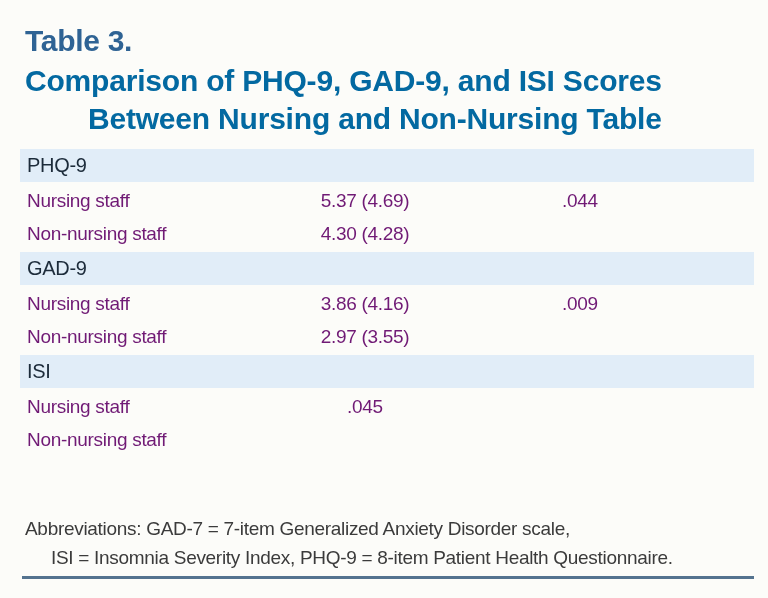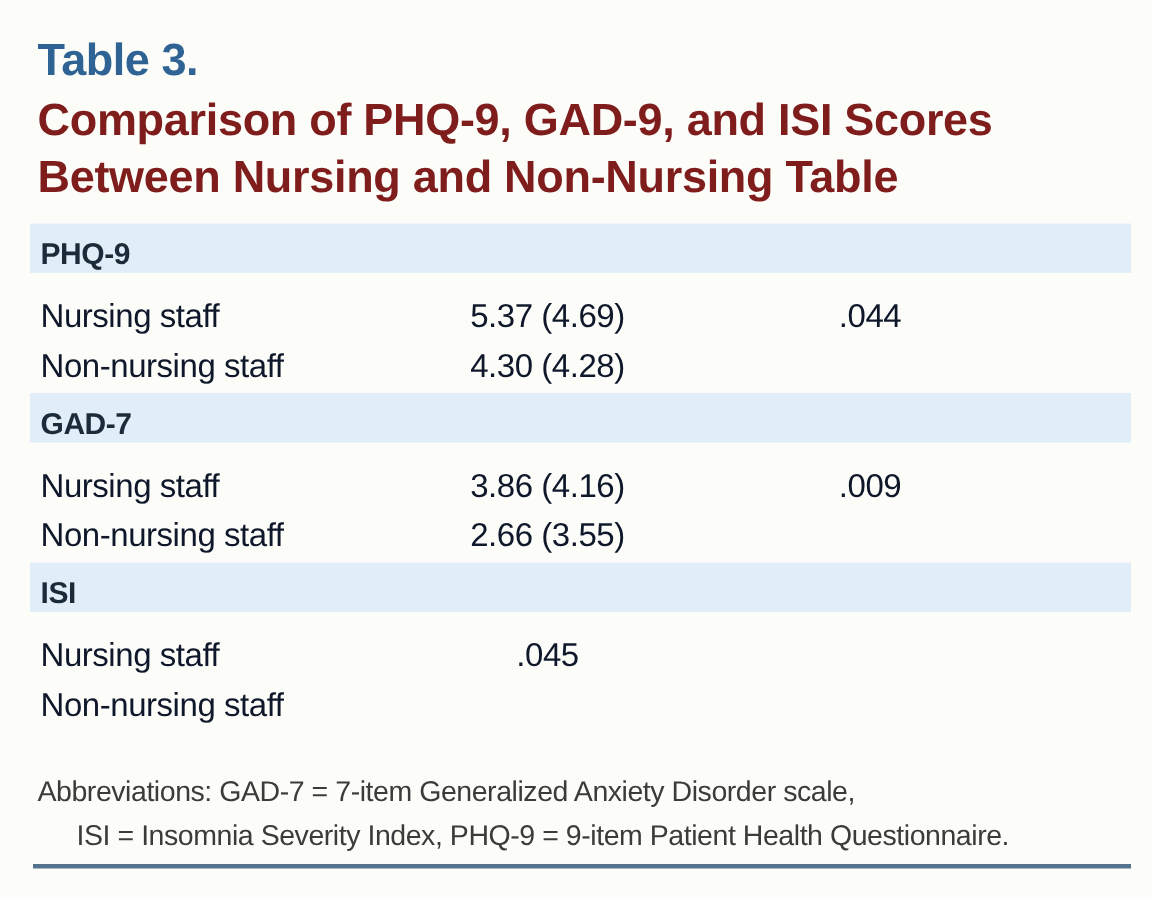--- a/index.html
+++ b/index.html
@@ -20,21 +20,22 @@
     letter-spacing: -0.3px;
     color: #2f6394;
   }
   .page-title {
     position: absolute;
     left: 25px; top: 62px;
     font-size: 30px;
     font-weight: bold;
     line-height: 38px;
     letter-spacing: -0.2px;
-    color: #7f1d1d;
+    color: #0369a1;
+    text-align: right;
   }
 
   
   .tbl {
     position: absolute;
     left: 20px; top: 149px;
     width: 734px;
   }
   .tbl-header {
     display: grid;
@@ -48,38 +49,38 @@
     letter-spacing: -0.2px;
     margin-bottom: 3px;
   }
   .tbl-header .c1 { padding-left: 7px; }
   .tbl-header .c2, .tbl-header .c3 { text-align: center; }
   .italic { font-style: italic; }
   .hdr-space { display: inline-block; width: 5px; }
 
   .section-band {
     display: flex;
-    align-items: flex-end;
+    align-items: center;
     height: 33px;
     background: #e1edf8;
     color: #1c2b3a;
     font-size: 20px;
-    font-weight: bold;
+    font-weight: normal;
     letter-spacing: -0.3px;
     padding-left: 7px;
-    margin-bottom: 12px;
+    margin-bottom: 2px;
   }
   .tbl-row {
     display: grid;
     grid-template-columns: 230px 230px 200px 1fr;
     align-items: center;
     height: 33px;
-    font-size: 22px;
+    font-size: 19px;
     letter-spacing: -0.3px;
-    color: #0f172a;
+    color: #701a75;
   }
   .tbl-row .c1 { padding-left: 7px; }
   .tbl-row .c2, .tbl-row .c3 { text-align: center; }
   .section-gap { height: 2px; }
 
   
   .footnote {
     position: absolute;
     left: 25px; top: 514px;
     font-size: 19px;
@@ -120,31 +121,31 @@
   </div>
   <div class="tbl-row">
     <div class="c1">Non-nursing staff</div>
     <div class="c2">4.30 (4.28)</div>
     <div class="c3"></div>
     <div class="c4"></div>
   </div>
   <div class="section-gap"></div>
 
   <div class="section-band">
-    <span>GAD-7</span>
+    <span>GAD-9</span>
   </div>
   <div class="tbl-row">
     <div class="c1">Nursing staff</div>
     <div class="c2">3.86 (4.16)</div>
     <div class="c3">.009</div>
     <div class="c4"></div>
   </div>
   <div class="tbl-row">
     <div class="c1">Non-nursing staff</div>
-    <div class="c2">2.66 (3.55)</div>
+    <div class="c2">2.97 (3.55)</div>
     <div class="c3"></div>
     <div class="c4"></div>
   </div>
   <div class="section-gap"></div>
 
   <div class="section-band">
     <span>ISI</span>
   </div>
   <div class="tbl-row">
     <div class="c1">Nursing staff</div>
@@ -154,16 +155,16 @@
   <div class="tbl-row">
     <div class="c1">Non-nursing staff</div>
     <div class="c3"></div>
     <div class="c4"></div>
   </div>
 
 </div>
 
 <div class="footnote">
   <div class="line1">Abbreviations: GAD-7 = 7-item Generalized Anxiety Disorder scale,</div>
-  <div class="line2">ISI = Insomnia Severity Index, PHQ-9 = 9-item Patient Health Questionnaire.</div>
+  <div class="line2">ISI = Insomnia Severity Index, PHQ-9 = 8-item Patient Health Questionnaire.</div>
 </div>
 
 <div class="bottom-rule"></div>
 
 </body></html>

